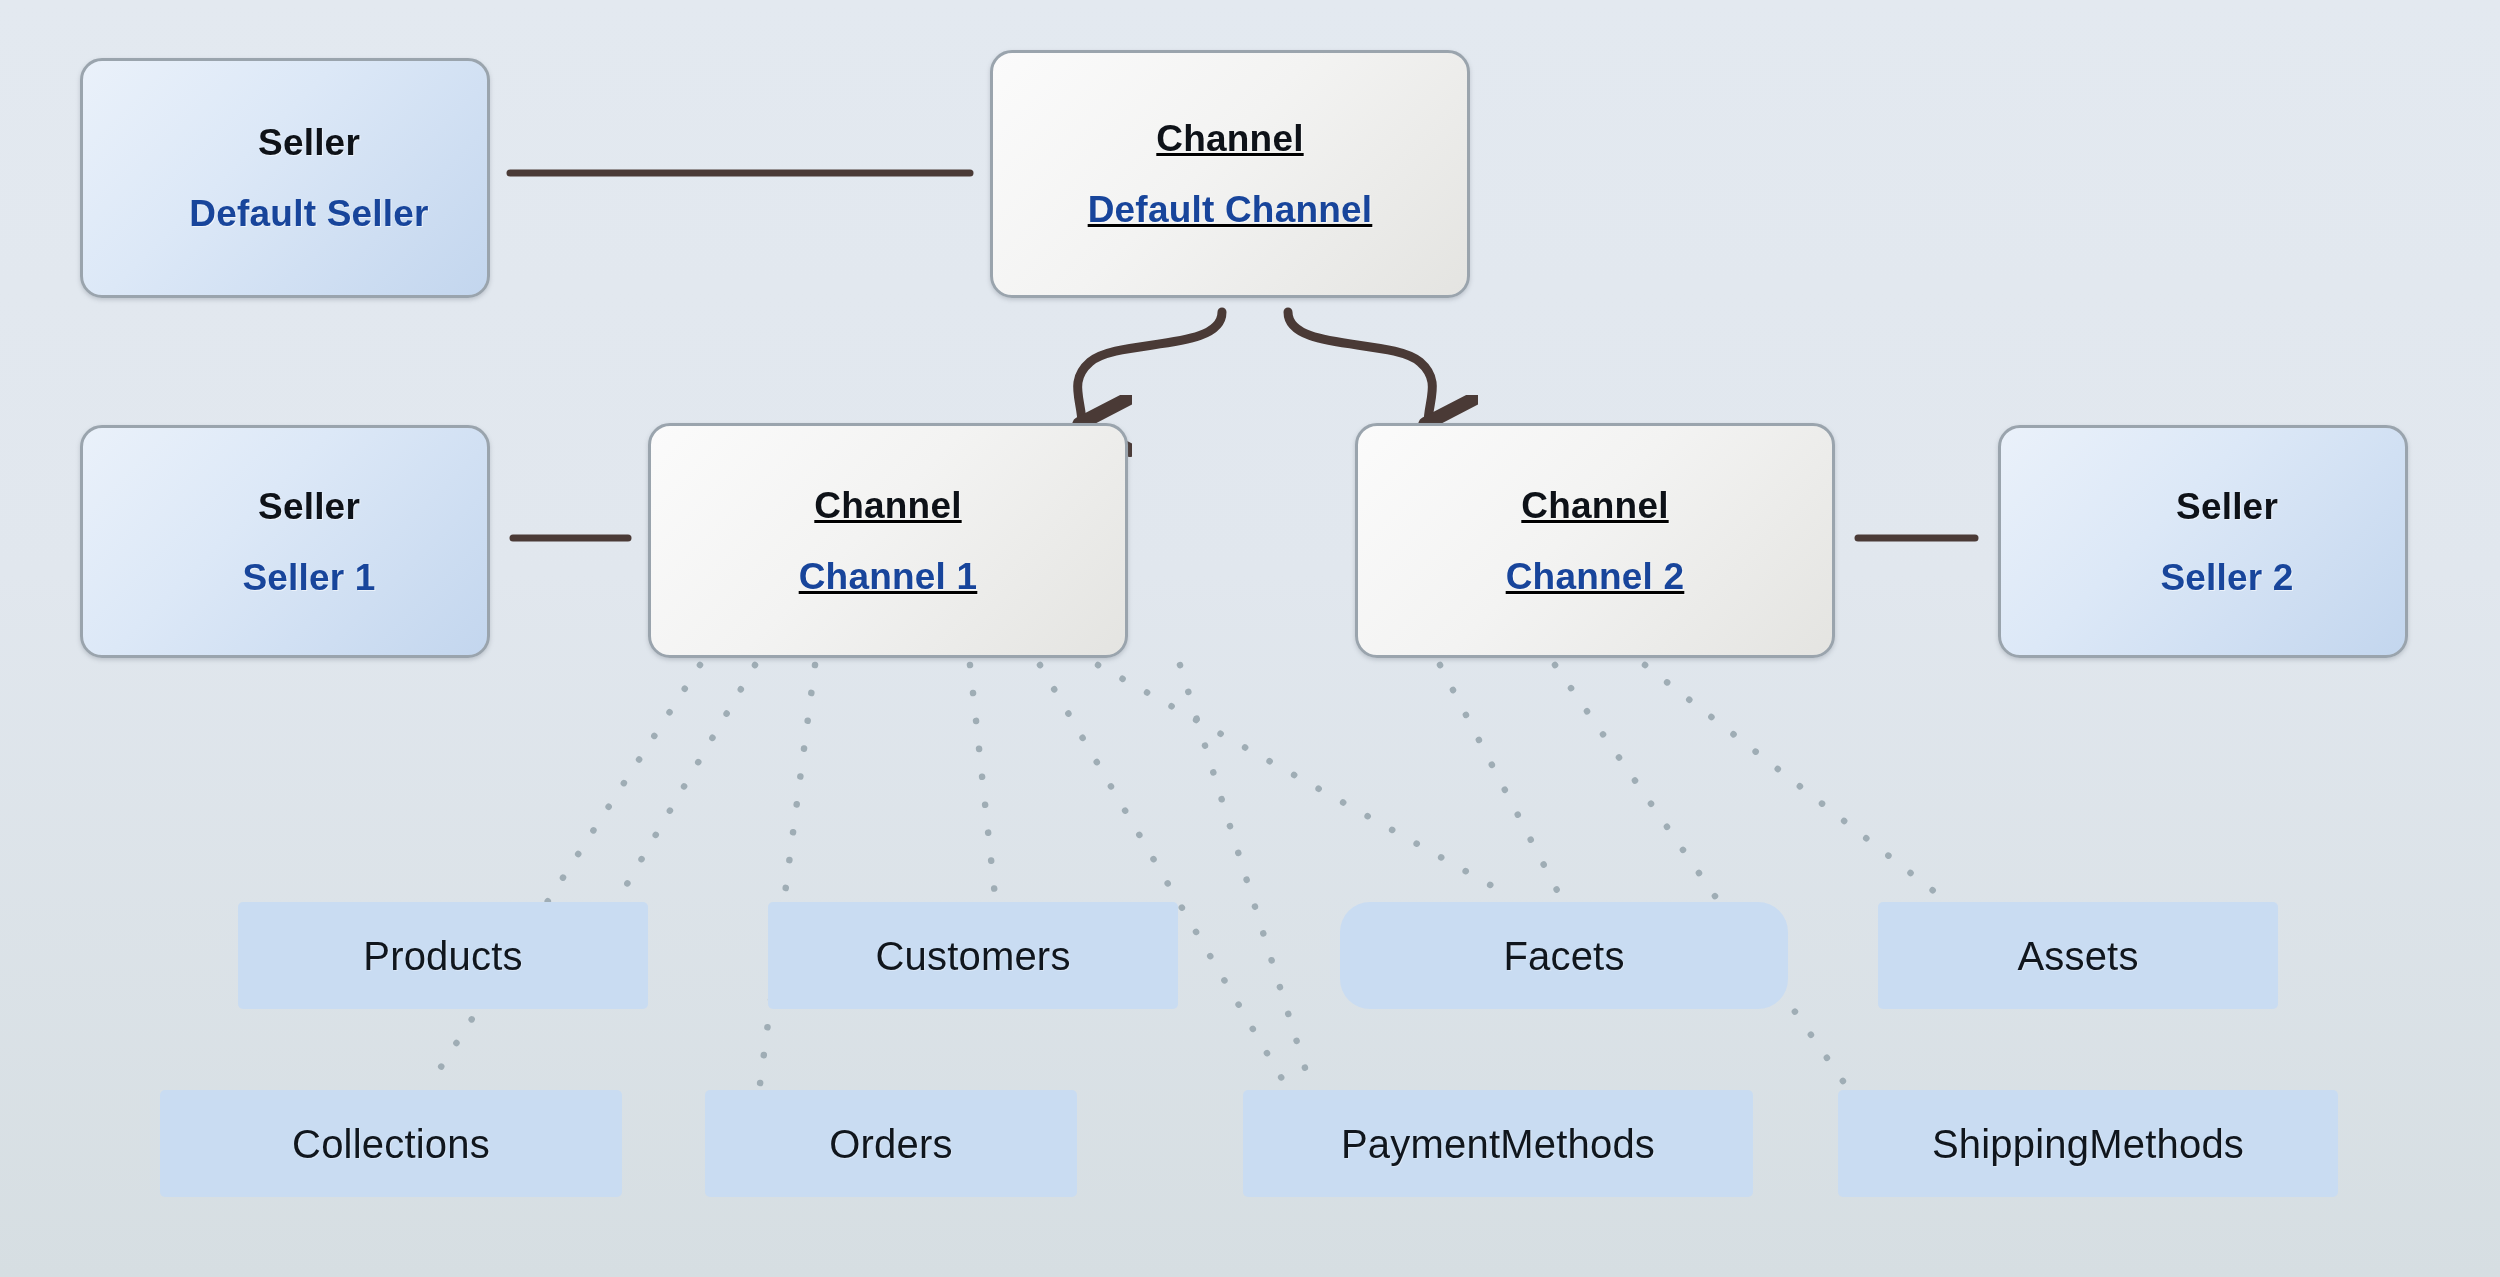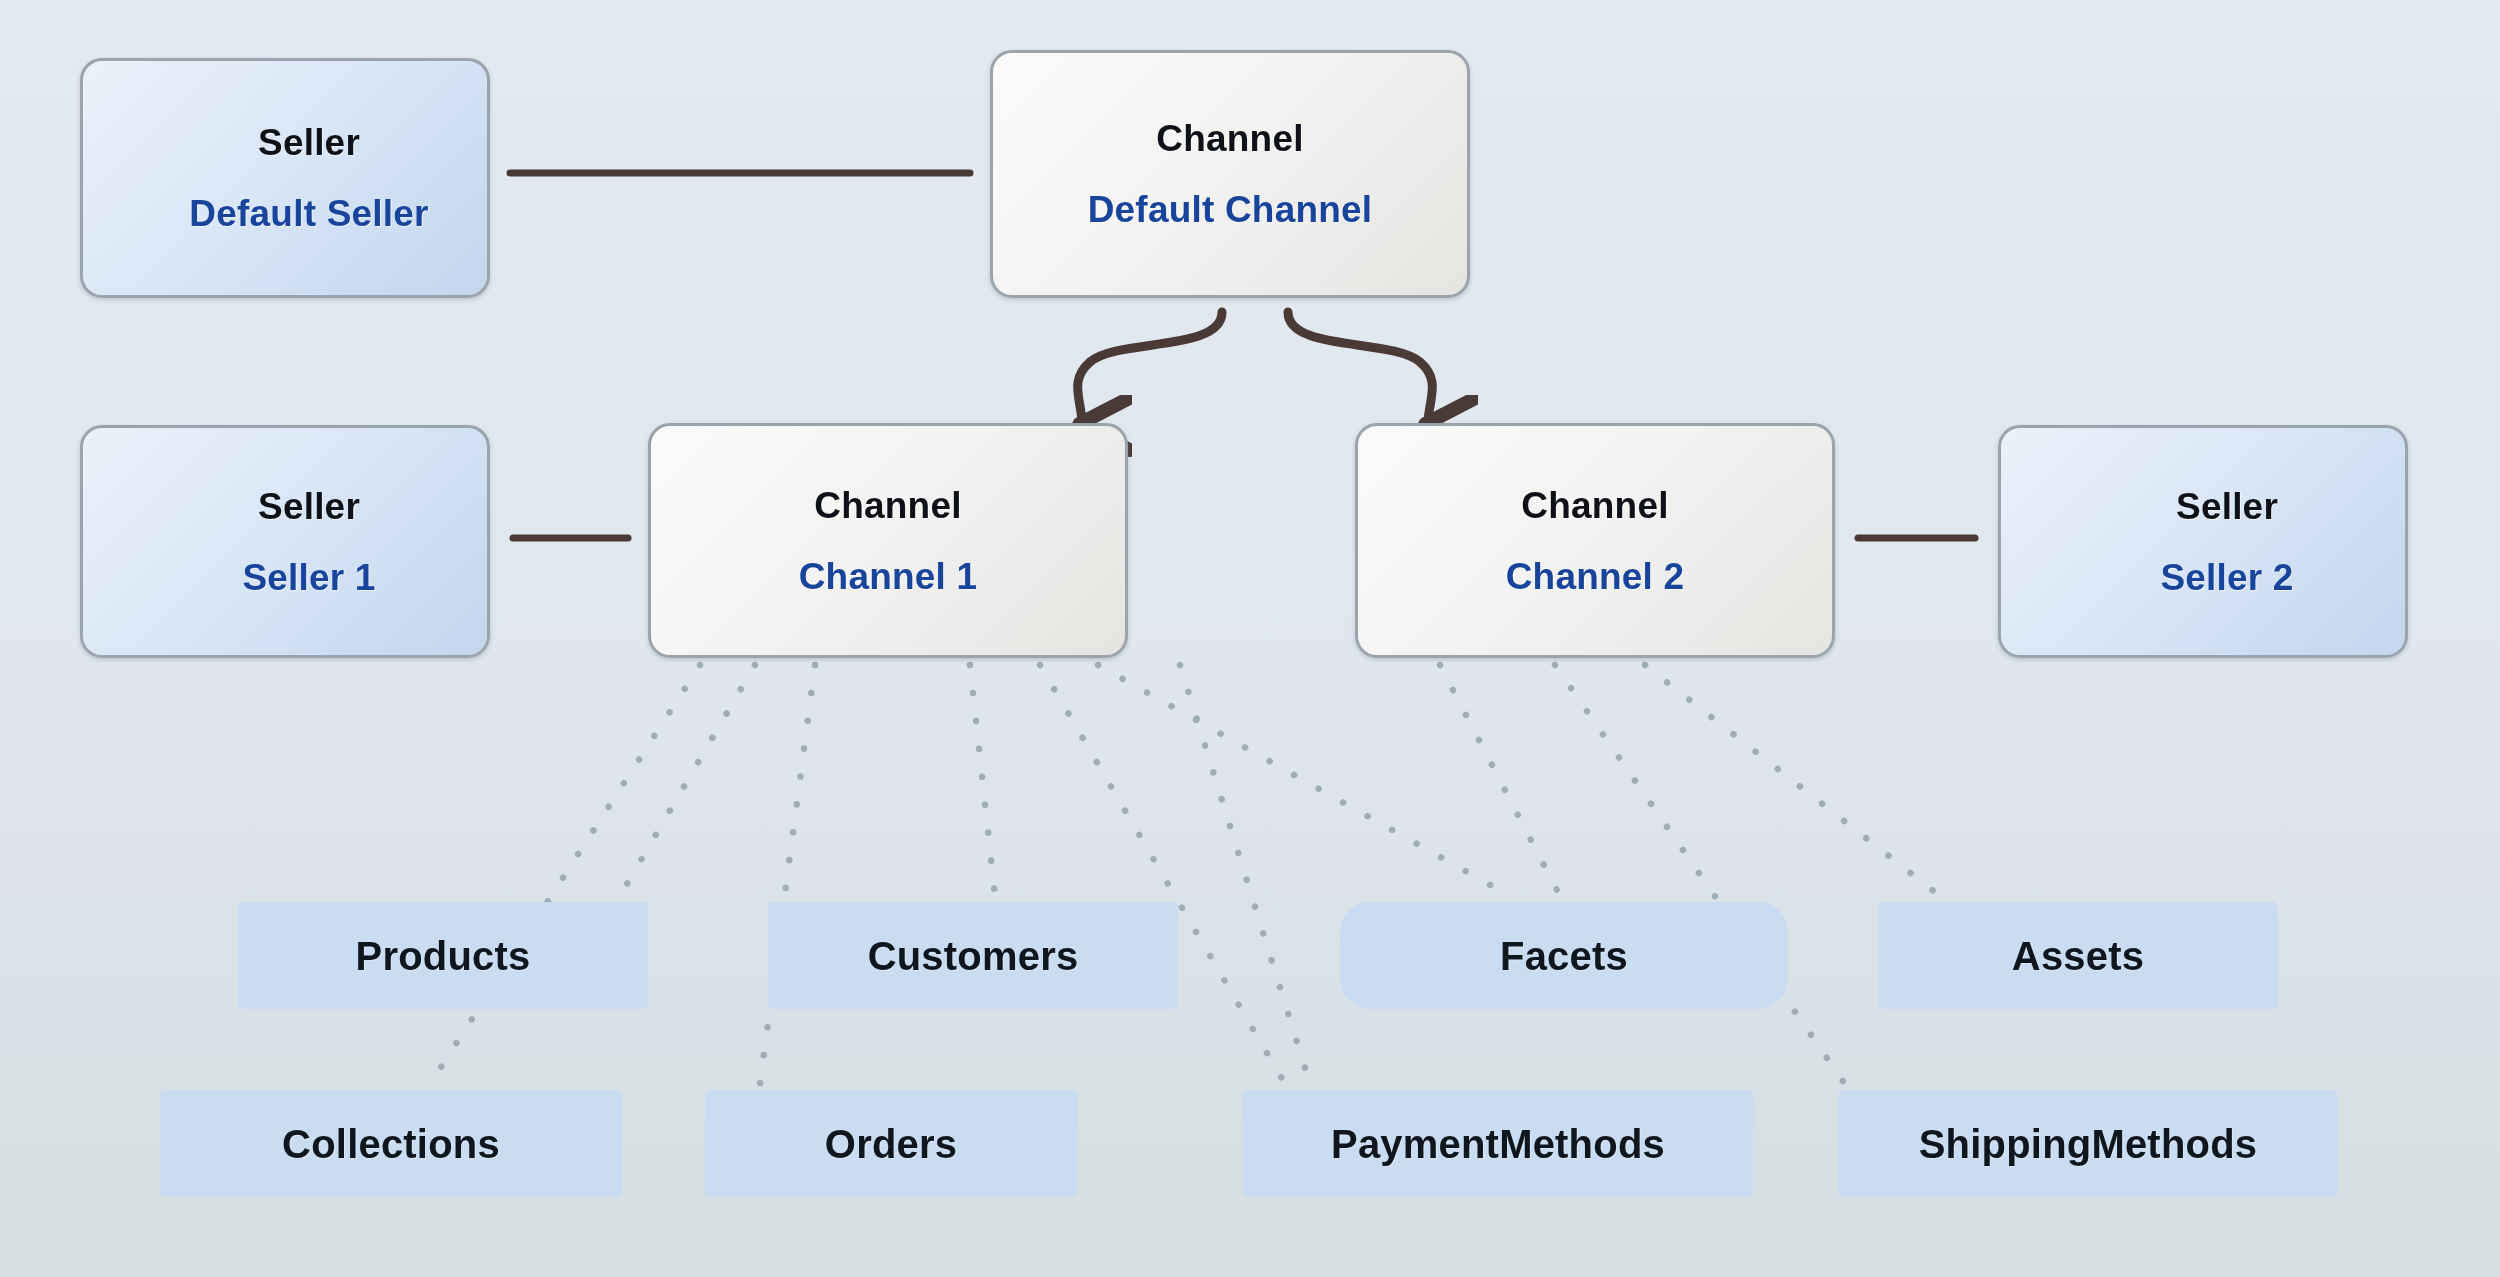--- a/index.html
+++ b/index.html
@@ -24,20 +24,21 @@
     align-items:center;justify-content:center;
     box-shadow:0 2px 4px rgba(120,130,140,.35);
     z-index:3;
   }
   .entity.seller{
     background:linear-gradient(135deg,#eaf1fa 0%,#dce8f7 40%,#c3d6ee 100%);
     padding-left:48px;
   }
   .entity.channel{
     background:linear-gradient(135deg,#fbfbfb 0%,#f3f3f2 45%,#e4e4e1 100%);
+    text-decoration:underline;
   }
   .entity .type{
     font-size:37px;font-weight:bold;color:#0e1218;
     letter-spacing:.2px;line-height:1;
     text-shadow:1px 1px 0 rgba(255,255,255,.55);
     margin-bottom:34px;
   }
   .entity .name{
     font-size:37px;font-weight:bold;color:#18459b;
     letter-spacing:.2px;line-height:1;
@@ -47,21 +48,21 @@
   
   .leaf{
     position:absolute;
     box-sizing:border-box;
     background:#c9dcf2;
     border-radius:5px;
     display:flex;align-items:center;justify-content:center;
     z-index:3;
   }
   .leaf span{
-    font-size:40px;font-weight:bold;color:#10161d;
+    font-size:40px;font-weight:normal;color:#10161d;
     letter-spacing:.2px;line-height:1;
     text-shadow:1px 1px 0 rgba(255,255,255,.30);
     white-space:nowrap;
   }
 </style>
 </head>
 <body>
 
 <div id="stage">
 

